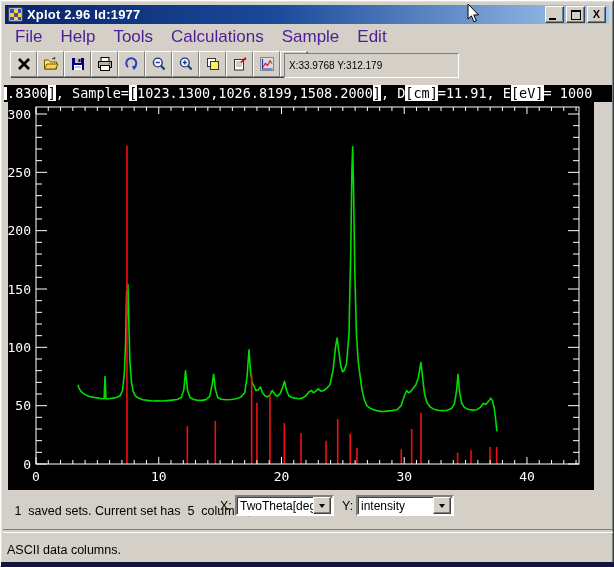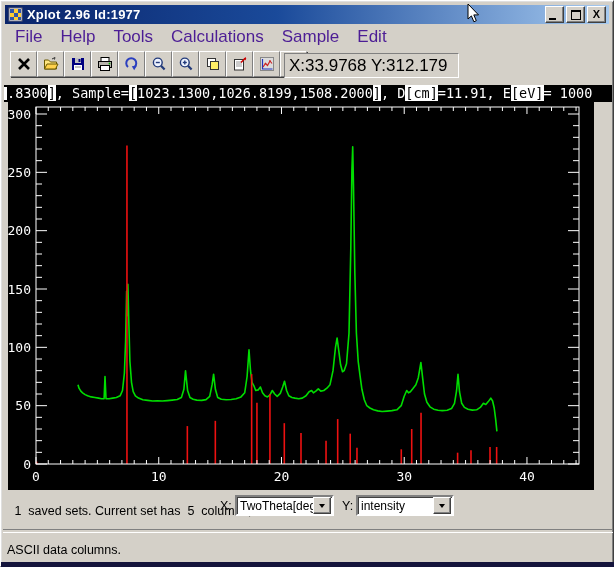--- a/index.html
+++ b/index.html
@@ -11,21 +11,21 @@
   .winbtns{display:flex;gap:2px;margin-right:1px;}
   .wbtn{width:17px;height:15px;background:#d4d0c8;border:1px solid #404040;border-top-color:#fff;border-left-color:#fff;box-shadow:inset -1px -1px 0 #808080;display:flex;align-items:center;justify-content:center;position:relative;}
   .g-min{position:absolute;left:3px;bottom:2px;width:7px;height:2px;background:#000;}
   .g-max{width:8px;height:7px;border:1px solid #000;border-top-width:2px;}
   .g-x{font:bold 11px "Liberation Sans",sans-serif;color:#000;line-height:1;margin-top:-1px;}
   .menubar{position:absolute;left:5px;top:25px;right:5px;height:17px;display:flex;font-size:17px;color:#4c1d95;}
   .menuitem{padding:1px 9px 0 9px;white-space:nowrap;}
   .toolbar{position:absolute;left:9px;top:50px;height:26px;display:flex;align-items:flex-start;}
   .tbtn{width:25px;height:24px;background:#d4d0c8;border:1px solid #808080;border-top-color:#fff;border-left-color:#fff;box-shadow:1px 1px 0 #404040;display:flex;align-items:center;justify-content:center;margin-right:0px;}
   .tbtn svg{display:block;}
-  .coordbox{position:absolute;left:283px;top:52px;width:169px;height:23px;border:1px solid #fff;border-top-color:#808080;border-left-color:#808080;background:#d4d0c8;font-size:17px;color:#000;display:flex;align-items:center;padding-left:4px;white-space:nowrap;}
+  .coordbox{position:absolute;left:283px;top:52px;width:169px;height:23px;border:1px solid #fff;border-top-color:#808080;border-left-color:#808080;background:#d4d0c8;font-size:10px;color:#000;display:flex;align-items:center;padding-left:4px;white-space:nowrap;}
   .headerline{position:absolute;left:3px;top:84px;width:608px;height:17px;background:#000;color:#fff;font-family:"DejaVu Sans Mono",monospace;font-size:13.5px;line-height:17px;white-space:pre;overflow:hidden;}
   .headerline .inv{background:#fff;color:#000;}
   .headerline .blk{display:inline-block;width:3px;height:13px;background:#fff;vertical-align:-2px;}
   .plot{position:absolute;left:7px;top:100px;width:586px;height:389px;background:#000;}
   .plot svg{position:absolute;left:0;top:0;}
   .footer{position:absolute;left:0;top:489px;width:614px;height:38px;font-size:12.5px;color:#000;}
   .savedsets{position:absolute;left:10px;top:14px;white-space:pre;}
   .xylabel{position:absolute;top:9px;font-size:12.5px;}
   .combo{position:absolute;top:5px;height:21px;background:#fff;border:2px solid;border-color:#808080 #fff #fff #808080;box-shadow:inset 1px 1px 0 #404040;display:flex;align-items:center;box-sizing:border-box;}
   .combo .val{flex:1;font-size:12px;padding-left:3px;white-space:nowrap;overflow:hidden;}

